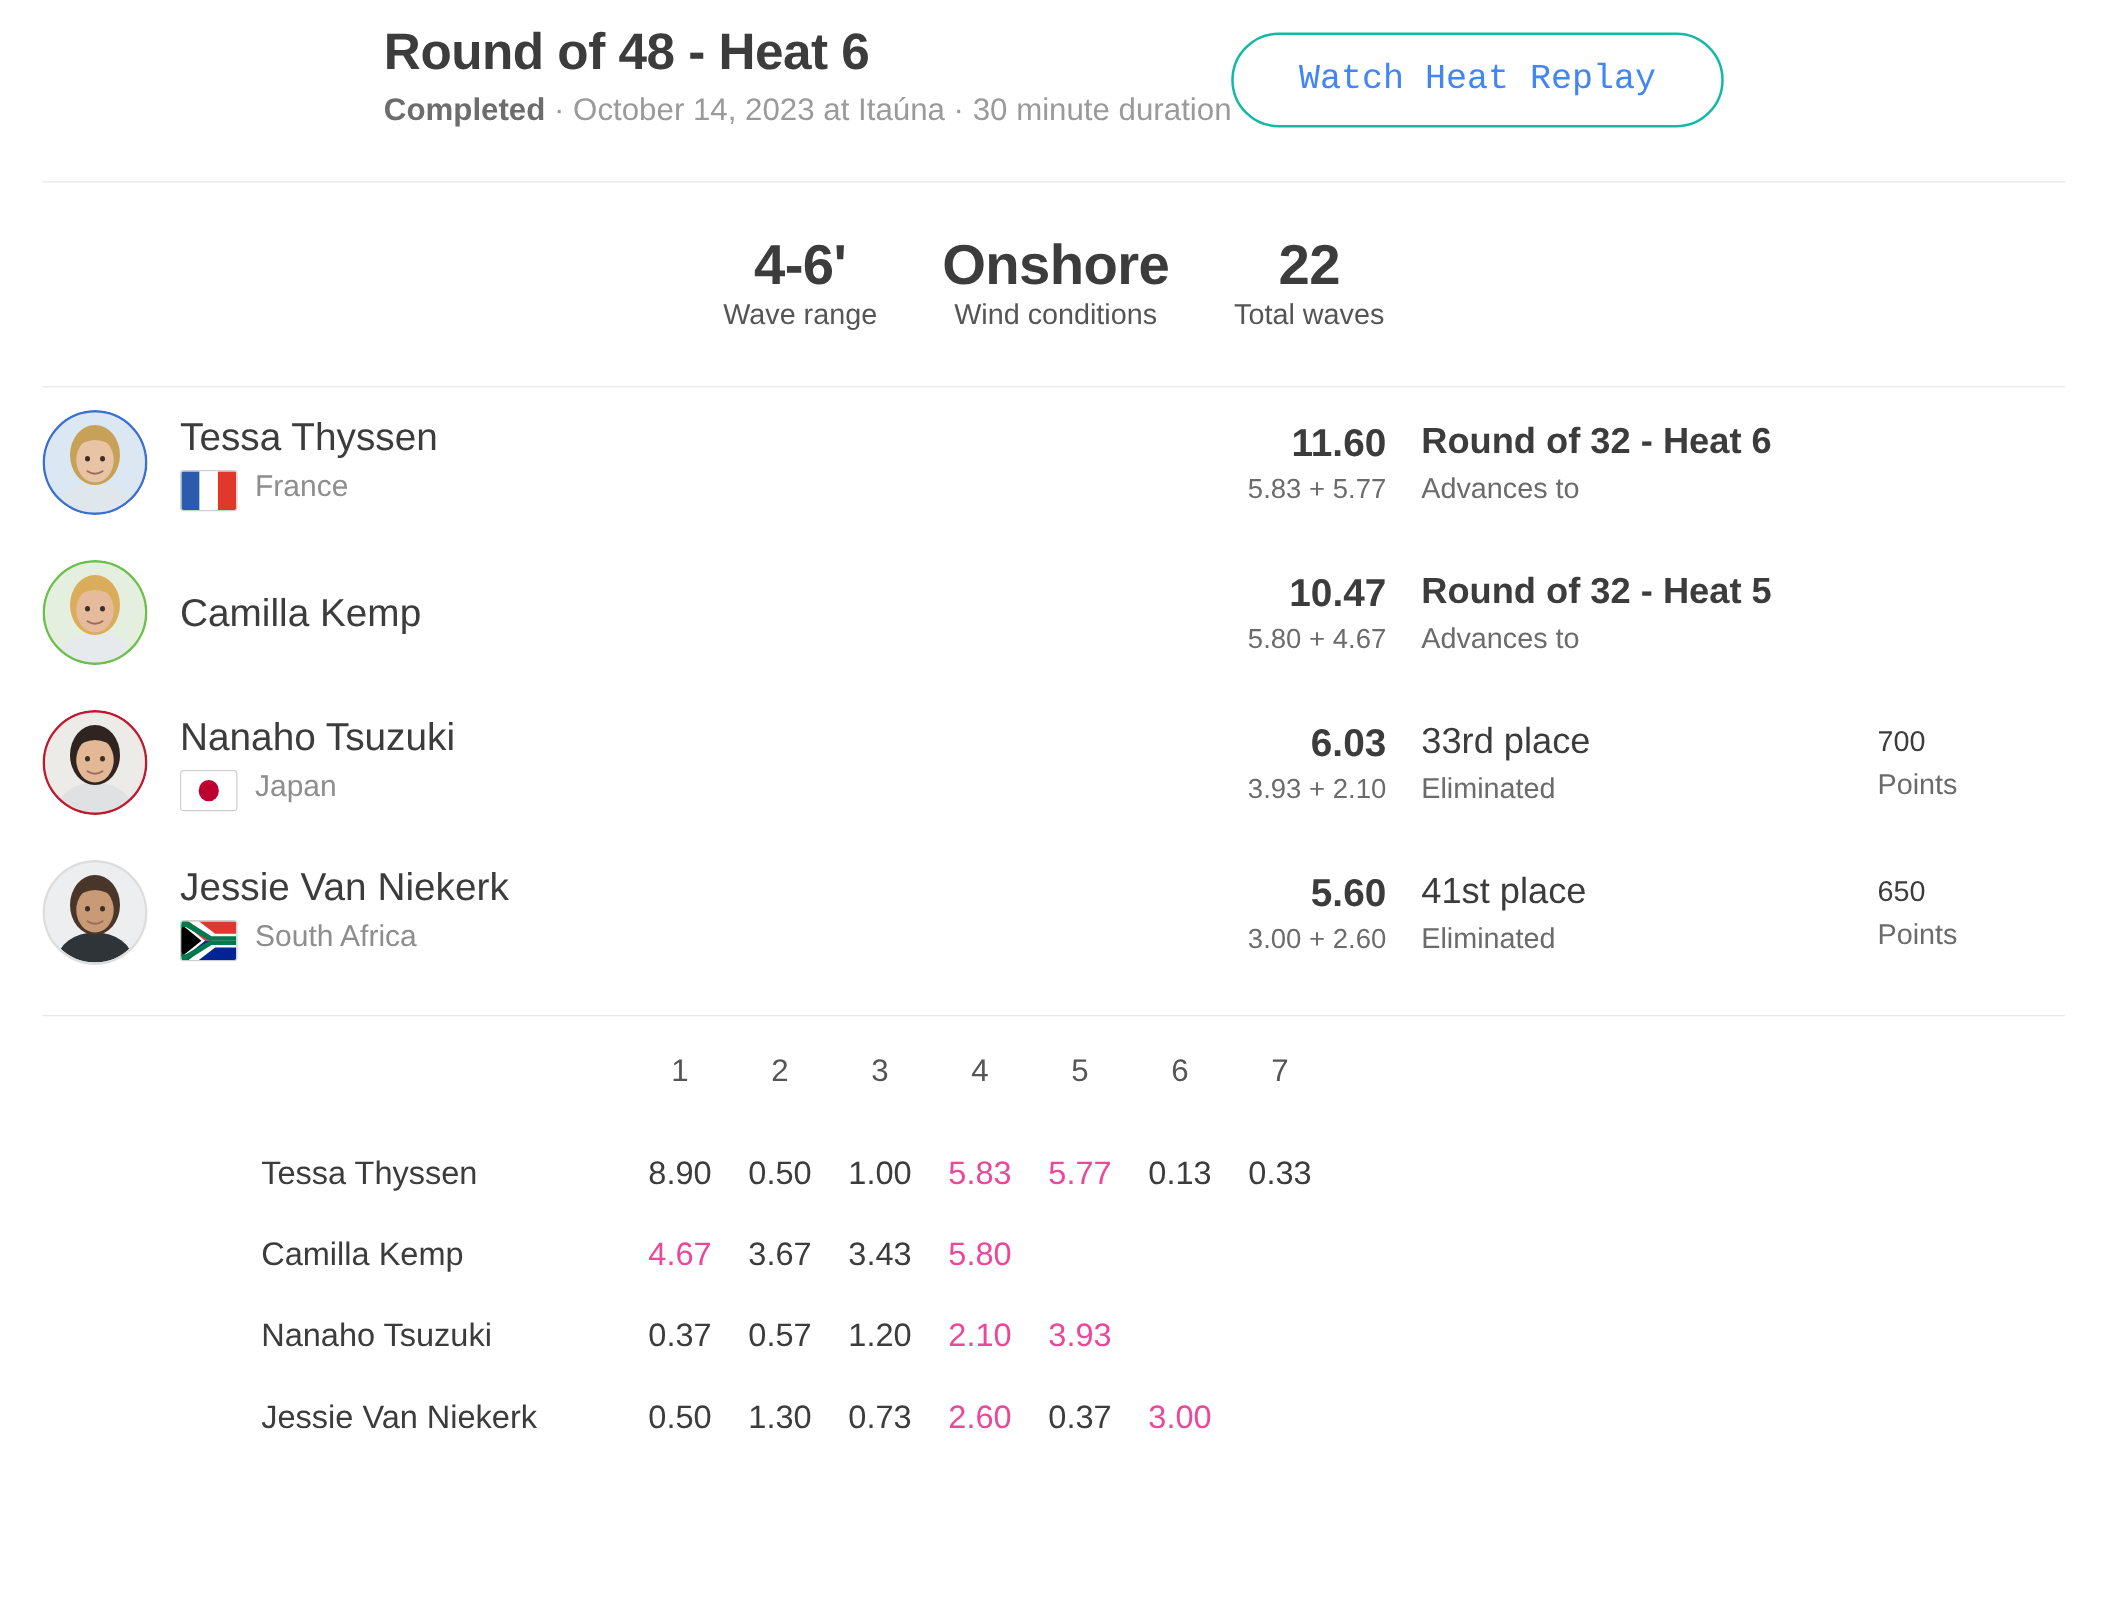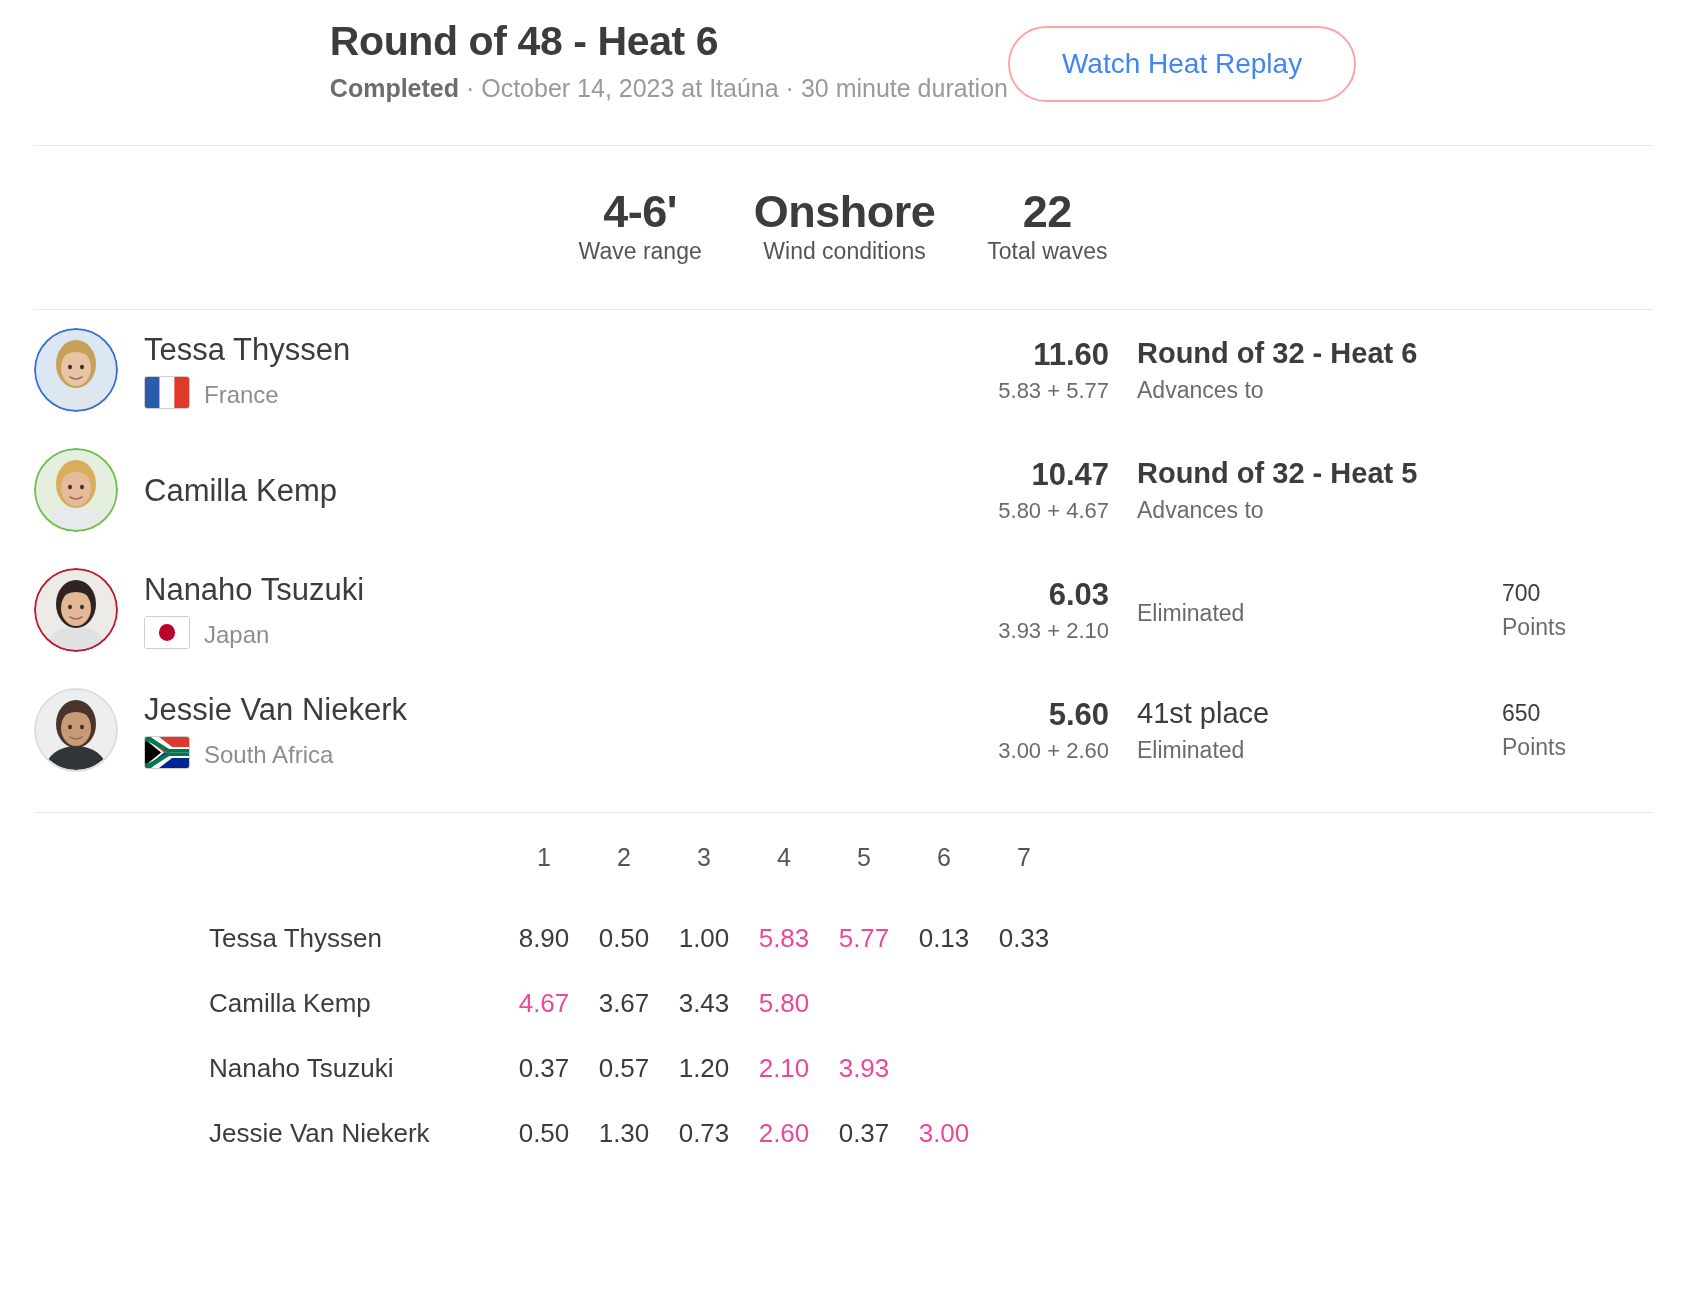--- a/index.html
+++ b/index.html
@@ -38,26 +38,26 @@
     color: #9a9a9a;
     line-height: 1.2;
     white-space: nowrap;
   }
   .heat-sub .status {
     color: #6d6d6d;
     font-weight: bold;
   }
   .replay-btn {
     margin-top: 12px;
-    border: 2px solid #fca5a5;
+    border: 2px solid #14b8a6;
     border-radius: 48px;
     background: #ffffff;
     color: #4285f4;
     font-size: 28px;
-    font-family: Liberation Sans, sans-serif;
+    font-family: Liberation Mono, monospace;
     padding: 22px 52px;
     cursor: pointer;
     white-space: nowrap;
     line-height: 1;
   }
 
   .divider {
     height: 1px;
     background: #e8e8e8;
     margin: 42px 34px 0 34px;
@@ -132,21 +132,21 @@
   }
   .athlete-name {
     font-size: 31px;
     color: #3c3c3c;
     line-height: 1.15;
     white-space: nowrap;
   }
   .athlete-country {
     margin-top: 8px;
     display: flex;
-    align-items: flex-end;
+    align-items: flex-start;
     gap: 14px;
   }
   .flag {
     width: 46px; height: 33px;
     border: 1px solid #cfcfcf;
     border-radius: 3px;
     overflow: hidden;
     position: relative;
     flex: 0 0 46px;
     background: #fff;
@@ -385,20 +385,21 @@
               </svg>
             </span>
             <span class="country-name">Japan</span>
           </div>
         </div>
         <div class="score-col">
           <div class="score-total">6.03</div>
           <div class="score-break">3.93 + 2.10</div>
         </div>
         <div class="result-col">
+          <div class="result-title">33rd place</div>
           <div class="result-sub">Eliminated</div>
         </div>
         <div class="points-col">
           <div class="points-value">700</div>
           <div class="points-label">Points</div>
         </div>
       </div>
       <div class="athlete-row">
         <div class="avatar-wrap">
           <div class="avatar-photo">

